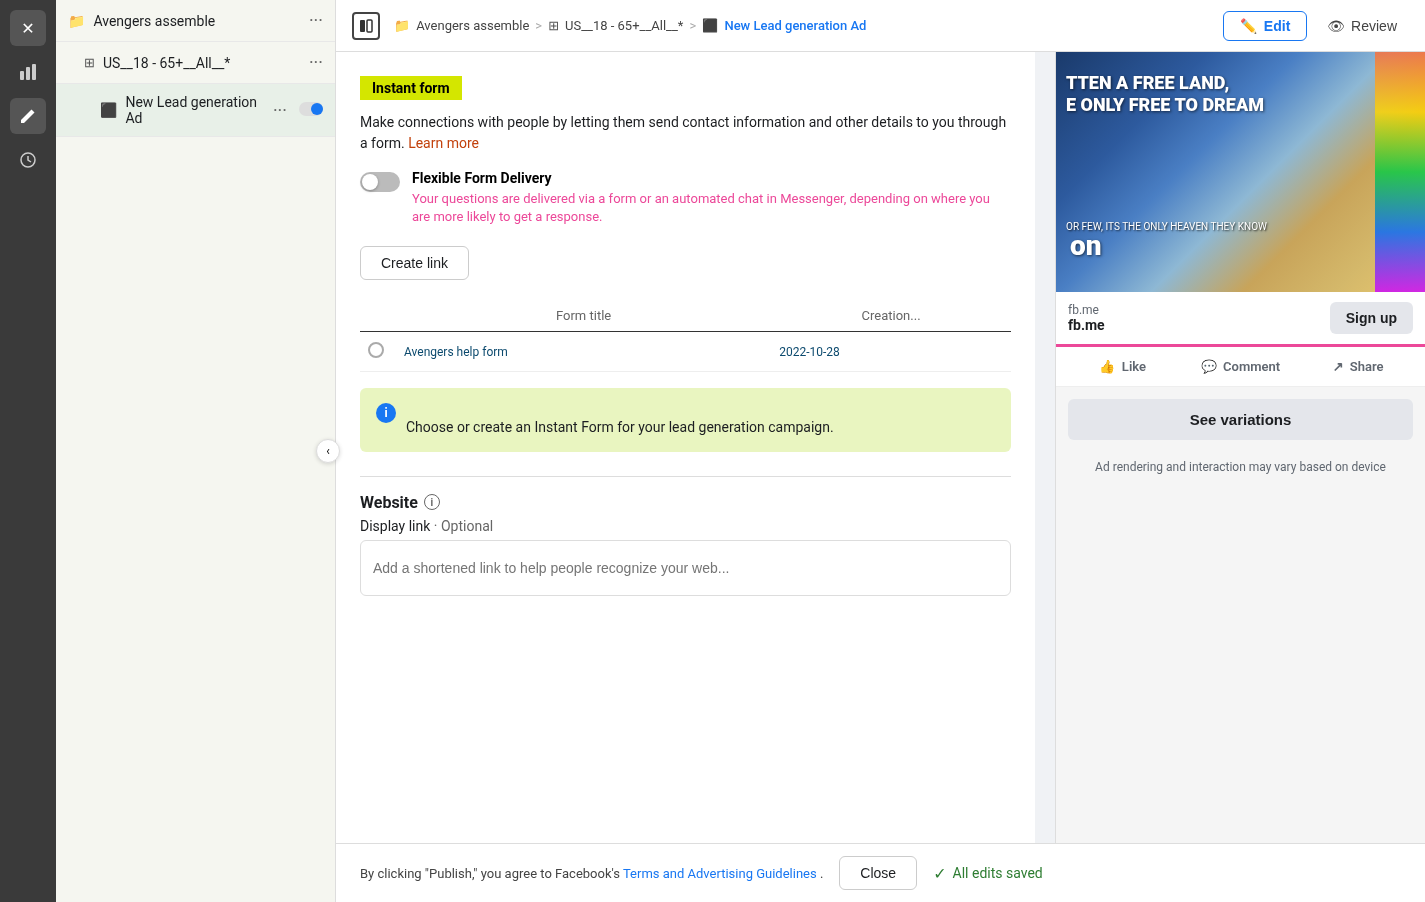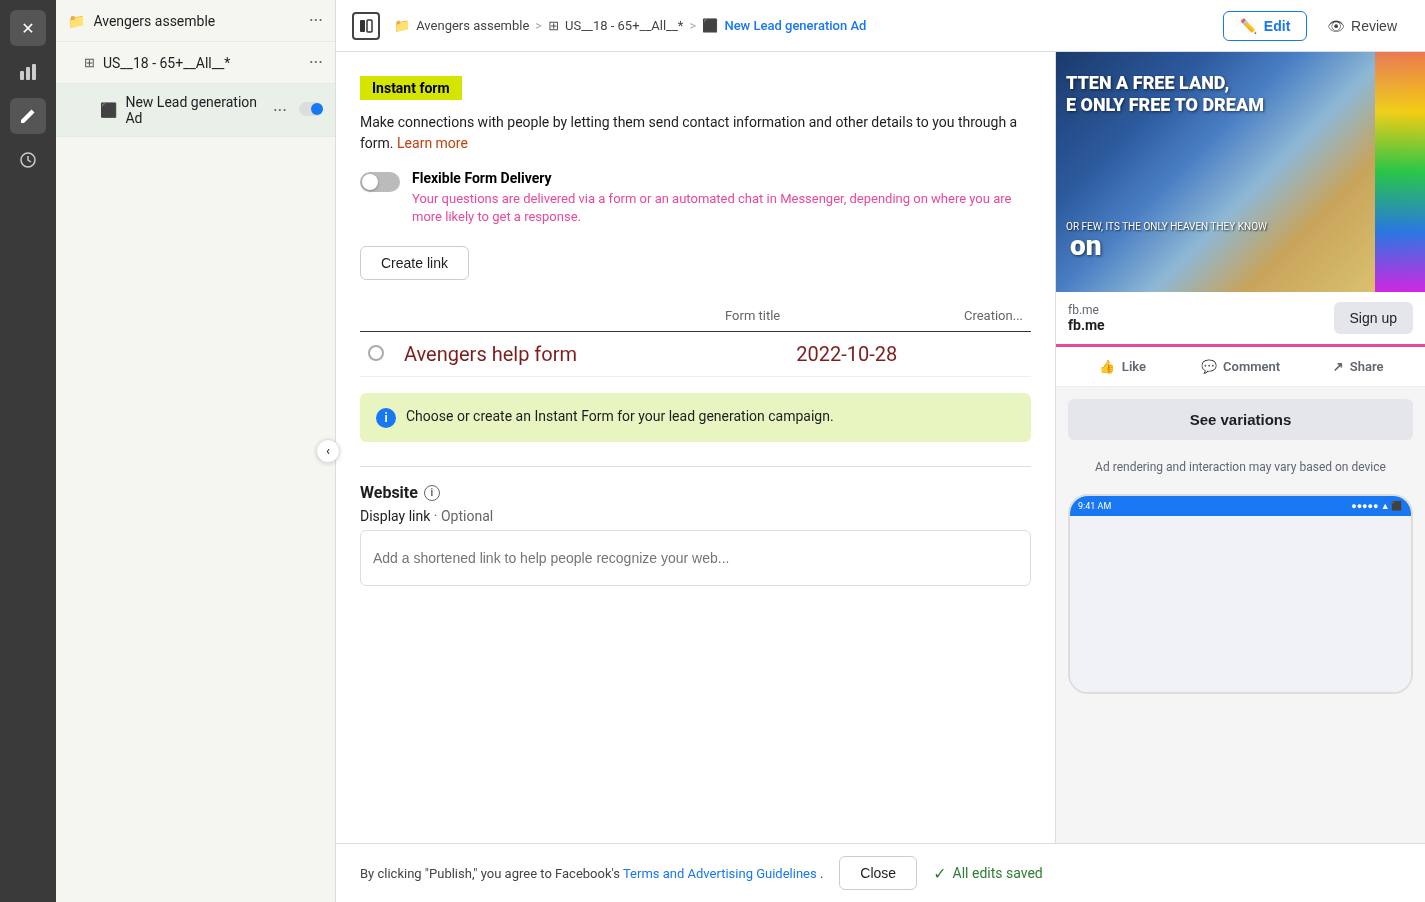--- a/index.html
+++ b/index.html
@@ -128,20 +128,21 @@
       cursor: pointer;
       display: flex; align-items: center; gap: 6px;
       padding: 6px 12px;
     }
 
     
     .content-area {
       display: flex;
       flex: 1;
       overflow: hidden;
+      gap: 20px;
     }
 
     
     .form-panel {
       flex: 1;
       overflow-y: auto;
       padding: 24px 24px 0 24px;
       background: #fff;
     }
 
@@ -201,31 +202,31 @@
       margin-bottom: 20px;
       color: #1c1e21;
     }
 
     .form-table {
       width: 100%;
       border-collapse: collapse;
       margin-bottom: 16px;
     }
     .form-table th {
-      text-align: right;
+      text-align: center;
       font-weight: 400;
       color: #666;
       font-size: 13px;
       padding: 8px 8px;
       border-bottom: 1.5px solid #333;
     }
     .form-table td {
       padding: 10px 8px;
-      font-size: 20px;
-      color: #7f1d1d;
+      font-size: 12px;
+      color: #0c4a6e;
       border-bottom: 1px solid #eee;
     }
     .row-radio {
       width: 16px; height: 16px;
       border: 2px solid #aaa;
       border-radius: 50%;
       display: inline-block;
     }
 
     .info-box {
@@ -241,21 +242,21 @@
       width: 20px; height: 20px;
       background: #1877f2;
       border-radius: 50%;
       display: flex; align-items: center; justify-content: center;
       color: #fff;
       font-size: 12px;
       font-weight: 700;
       flex-shrink: 0;
       margin-top: 1px;
     }
-    .info-text { font-size: 14px; color: #1c1e21; line-height: 1.4; }
+    .info-text { font-size: 14px; color: #1c1e21; line-height: 1.4; margin-top: 16px; }
 
     .section-divider { border: none; border-top: 1px solid #ddd; margin: 16px 0; }
 
     .website-section { margin-bottom: 20px; }
     .section-title {
       font-weight: 700;
       font-size: 16px;
       color: #1c1e21;
       margin-bottom: 6px;
       display: flex; align-items: center; gap: 6px;
@@ -347,21 +348,21 @@
       border-bottom: 3px solid #ec4899;
     }
     .ad-domain { font-size: 12px; color: #606770; }
     .ad-domain-bold { font-size: 14px; font-weight: 700; color: #1c1e21; }
     .btn-signup {
       background: #e4e6eb;
       border: none;
       border-radius: 6px;
       padding: 8px 16px;
       font-size: 14px;
-      font-weight: 400;
+      font-weight: 700;
       cursor: pointer;
       color: #1c1e21;
     }
     .ad-actions {
       display: flex;
       padding: 4px 8px;
       gap: 0;
       border-bottom: 1px solid #eee;
     }
     .ad-action-btn {
@@ -608,28 +609,20 @@
             <span>↗</span>
             <span>Share</span>
           </div>
         </div>
       </div>
 
       <button class="btn-see-variations">See variations</button>
 
       <div class="rendering-note">Ad rendering and interaction may vary based on device</div>
 
-      <div class="phone-preview">
-        <div class="phone-inner">
-          <div class="phone-status-bar">
-            <span>9:41 AM</span>
-            <span>●●●●● ▲ ⬛</span>
-          </div>
-        </div>
-      </div>
     </div>
   </div>
 
   <div class="bottom-bar">
     <div class="terms-text">
       <span>By clicking "Publish," you agree to Facebook's</span>
       <a href="#">Terms and Advertising Guidelines</a>
       <span>.</span>
     </div>
     <button class="btn-close">Close</button>

